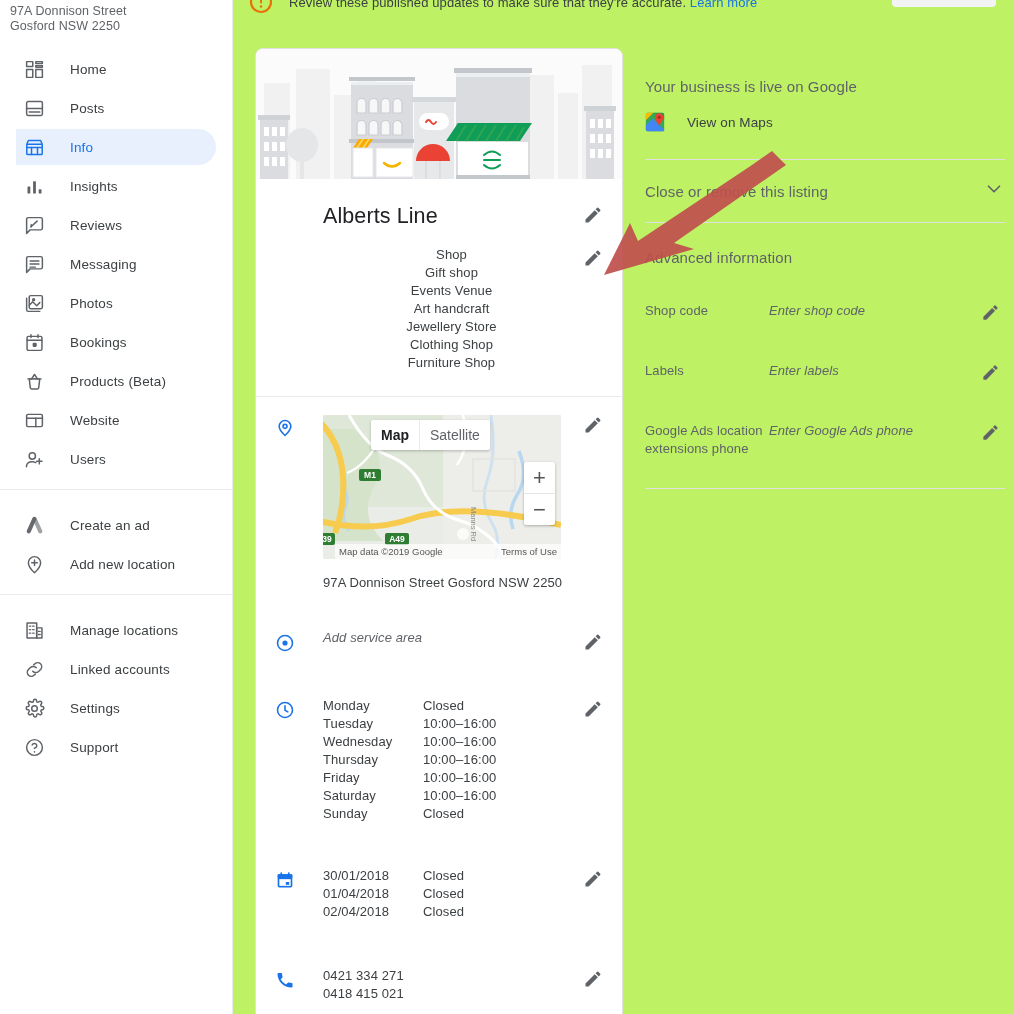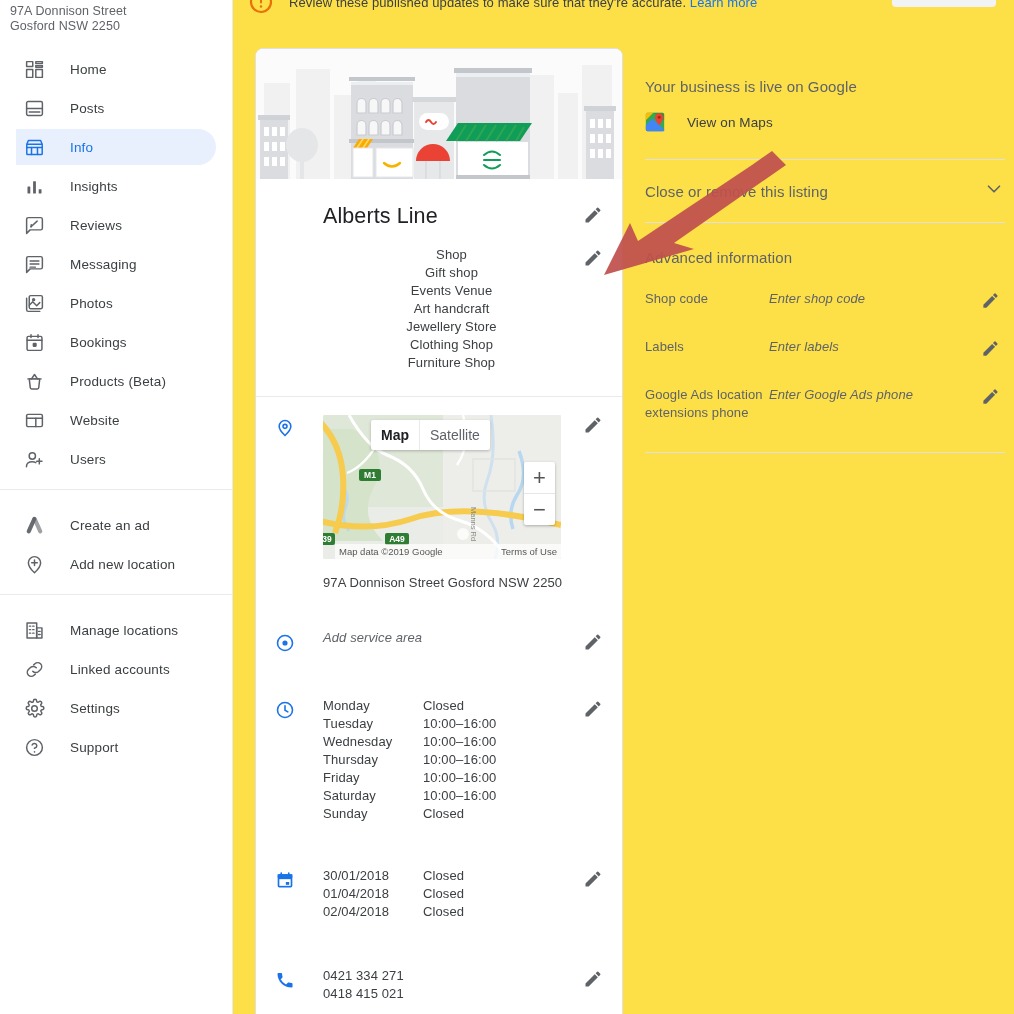--- a/index.html
+++ b/index.html
@@ -4,21 +4,21 @@
 <style>
   * { box-sizing: border-box; }
   html, body {
     margin: 0; padding: 0;
     width: 1014px; height: 1014px;
     overflow: hidden;
     background: #ffffff;
     font-family: "Liberation Sans", sans-serif;
     -webkit-font-smoothing: antialiased;
   }
-  #root { position: relative; width: 1014px; height: 1014px; background:#fde047; }
+  #root { position: relative; width: 1014px; height: 1014px; background:#bef264; }
 
   
   #sidebar {
     position: absolute; left: 0; top: 0;
     width: 233px; height: 1014px;
     background: #fff;
     border-right: 1px solid #e8eaed;
   }
   .acct-addr {
     padding: 4px 0 0 10px;
@@ -213,21 +213,21 @@
     display:flex; align-items:center; justify-content:space-between;
     height: 62px; cursor:pointer;
   }
   .r-acc .t { font-size: 15px; color:#5f6368; letter-spacing:.1px; }
   .r-sub {
     font-size: 15px; color:#5f6368; letter-spacing:.1px;
     margin-top: 26px;
   }
   .adv-row {
     display:flex; align-items:flex-start;
-    margin-top: 24px;
+    margin-top: 36px;
   }
   .adv-row .alabel {
     flex: 0 0 124px; width:124px;
     font-size:13px; color:#5f6368; line-height:18px; letter-spacing:.1px;
   }
   .adv-row .avalue {
     flex: 1 1 auto;
     font-size:13px; color:#5f6368; font-style:italic; line-height:18px; letter-spacing:.1px;
   }
   .adv-row .apen { flex:0 0 24px; width:24px; cursor:pointer; padding-top:1px; }

